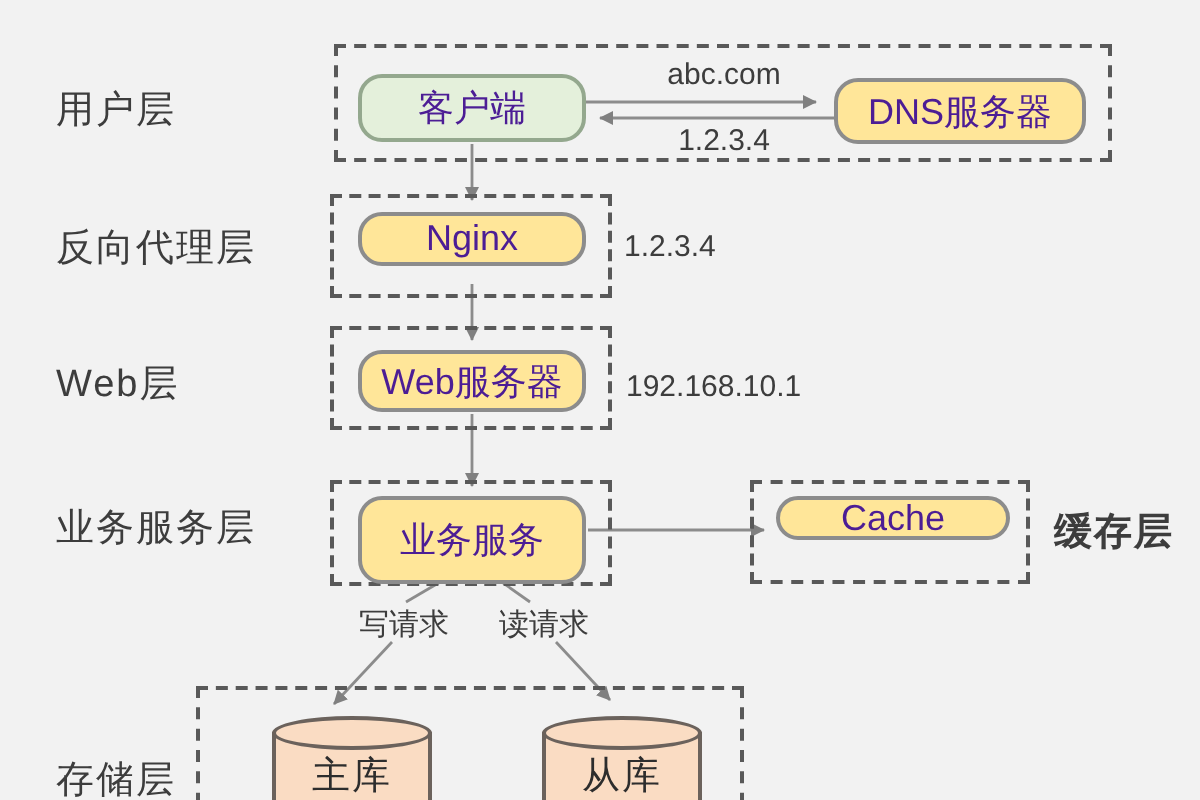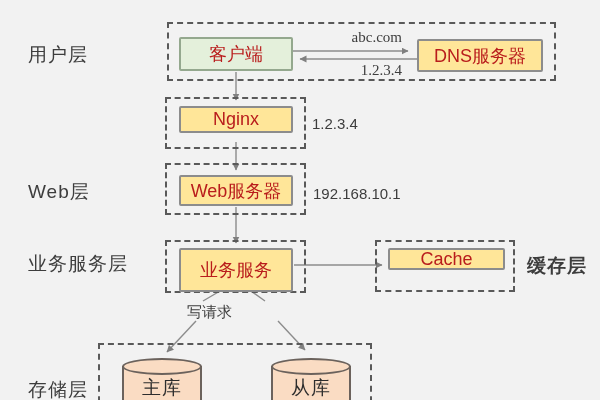--- a/index.html
+++ b/index.html
@@ -11,28 +11,28 @@
   }
   .layer-label {
     position: absolute; font-size: 19px; color: #3d3d3d;
     white-space: nowrap; letter-spacing: 1px;
   }
   .group {
     position: absolute; border: 2px dashed #595959; background: transparent;
   }
   .node {
     position: absolute; display: flex; align-items: center; justify-content: center;
-    border: 2px solid #8c8c8c; border-radius: 2px;
-    font-size: 18px; color: #b91c1c; white-space: nowrap;
+    border: 2px solid #8c8c8c; border-radius: 12px;
+    font-size: 18px; color: #4c1d95; white-space: nowrap;
   }
   .node.green { border-color: #94a88e; }
   .annotation {
     position: absolute; font-size: 15px; color: #3d3d3d; white-space: nowrap;
   }
-  .annotation.centered { text-align: right; font-family: Liberation Serif, serif; }
+  .annotation.centered { text-align: center; }
   .cylinder { position: absolute; width: 80px; height: 42px; }
   .cyl-body {
     position: absolute; left: 0; top: 8px; width: 80px; height: 40px;
     border-left: 2px solid #6b625c; border-right: 2px solid #6b625c;
   }
   .cyl-top {
     position: absolute; left: 0; top: 0; width: 80px; height: 17px;
     border: 2px solid #6b625c; border-radius: 50%;
   }
   .cyl-label {
@@ -62,49 +62,51 @@
     <line x1="236" y1="142" x2="236" y2="170" marker-end="url(#arrow)"></line>
     <line x1="236" y1="207" x2="236" y2="243" marker-end="url(#arrow)"></line>
     <line x1="294" y1="265" x2="382" y2="265" marker-end="url(#arrow)"></line>
     <line x1="232" y1="284" x2="203" y2="301"></line>
     <line x1="241" y1="284" x2="265" y2="301"></line>
     <line x1="196" y1="321" x2="167" y2="352" marker-end="url(#arrow)"></line>
     <line x1="278" y1="321" x2="305" y2="350" marker-end="url(#arrow)"></line>
   </svg>
 
   <div class="layer-label" style="left:28px; top:42px;">用户层</div>
+  <div class="layer-label" style="left:28px; top:111px;">反向代理层</div>
   <div class="layer-label" style="left:28px; top:179px;">Web层</div>
   <div class="layer-label" style="left:28px; top:251px;">业务服务层</div>
   <div class="layer-label" style="left:527px;top:253px;font-weight:bold;">缓存层</div>
   <div class="layer-label" style="left:28px; top:377px;">存储层</div>
 
   <div class="group" style="left:167px; top:22px;  width:389px; height:59px;"></div>
   <div class="group" style="left:165px; top:97px;  width:141px; height:52px;"></div>
   <div class="group" style="left:165px; top:163px; width:141px; height:52px;"></div>
   <div class="group" style="left:165px; top:240px; width:141px; height:53px;"></div>
   <div class="group" style="left:375px; top:240px; width:140px; height:52px;"></div>
   <div class="group" style="left:98px;  top:343px; width:274px; height:70px;"></div>
 
   <div class="node green" style="left: 179px; top: 37px; width: 114px; height: 34px; background: rgb(228, 240, 219);">客户端</div>
   <div class="node" style="left: 417px; top: 39px; width: 126px; height: 33px; background: rgb(255, 230, 153);">DNS服务器</div>
   <div class="node" style="left: 179px; top: 106px; width: 114px; height: 27px; background: rgb(255, 230, 153);">Nginx</div>
   <div class="node" style="left: 179px; top: 175px; width: 114px; height: 31px; background: rgb(255, 230, 153);">Web服务器</div>
   <div class="node" style="left: 179px; top: 248px; width: 114px; height: 44px; background: rgb(255, 230, 153);">业务服务</div>
   <div class="node" style="left: 388px; top: 248px; width: 117px; height: 22px; background: rgb(255, 230, 153);">Cache</div>
 
-  <div class="cylinder" style="left:122px; top:358px;">
+  <div class="cylinder" style="left:136px; top:358px;">
     <div class="cyl-body" style="background: rgb(250, 220, 195);"></div>
     <div class="cyl-top" style="background: rgb(250, 220, 195);"></div>
     <div class="cyl-label">主库</div>
   </div>
   <div class="cylinder" style="left:271px; top:358px;">
     <div class="cyl-body" style="background: rgb(250, 220, 195);"></div>
     <div class="cyl-top" style="background: rgb(250, 220, 195);"></div>
     <div class="cyl-label">从库</div>
   </div>
 
   <div class="annotation centered" style="left:322px; top:29px; width:80px;">abc.com</div>
   <div class="annotation centered" style="left:322px; top:62px; width:80px;">1.2.3.4</div>
   <div class="annotation" style="left:312px; top:115px;">1.2.3.4</div>
   <div class="annotation" style="left:313px; top:185px;">192.168.10.1</div>
   <div class="annotation centered" style="left:172px; top:303px; width:60px;">写请求</div>
+  <div class="annotation centered" style="left:242px; top:303px; width:60px;">读请求</div>
 
 </div>
 
 </body></html>

